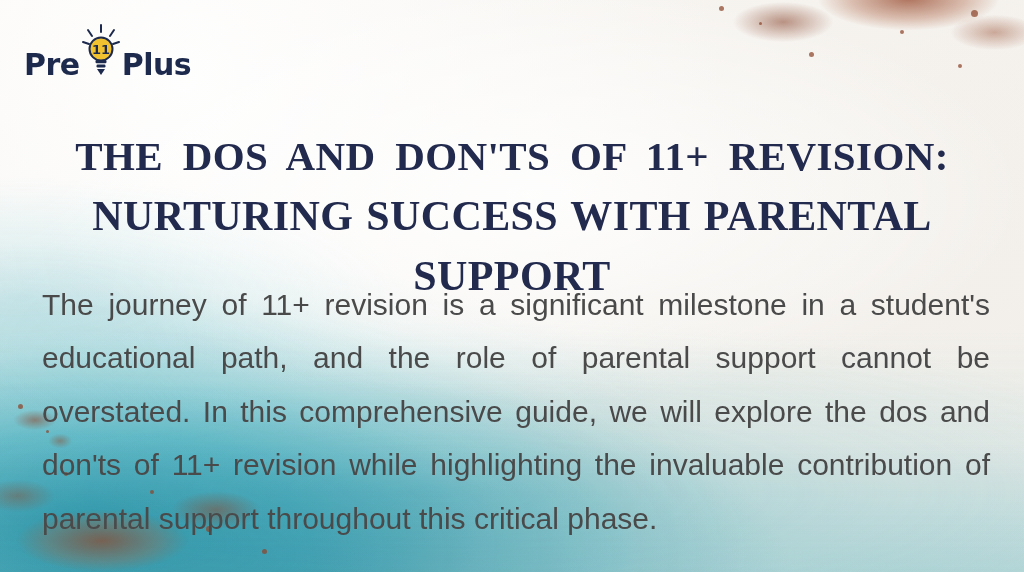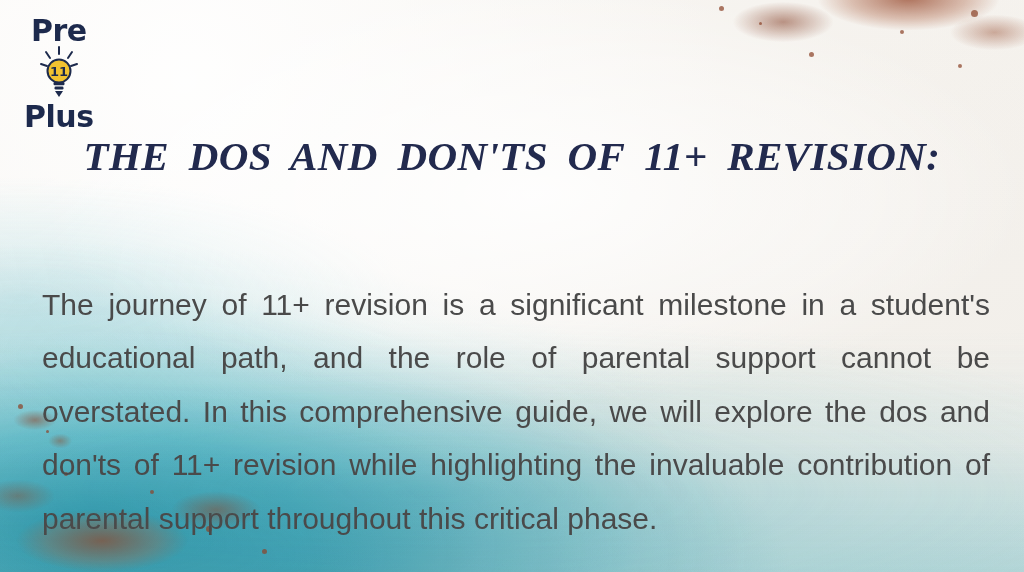--- a/index.html
+++ b/index.html
@@ -110,23 +110,22 @@
     position: relative;
     z-index: 5;
   }
 
   
   .logo {
     position: absolute;
     top: 16px;
     left: 24px;
     display: flex;
-    align-items: center;
+    align-items: flex-end;
     height: 64px;
-    flex-direction: column;
   }
   .logo-text {
     font-family: "DejaVu Sans", sans-serif;
     font-weight: bold;
     font-size: 30px;
     letter-spacing: -0.5px;
     color: #1d2a4d;
     line-height: 1;
   }
   .logo-bulb {
@@ -138,21 +137,20 @@
   .logo-bulb svg { display: block; }
 
   
   .headline {
     position: absolute;
     top: 100px;
     left: 0;
     width: 1024px;
     text-align: center;
     font-family: "Liberation Serif", "DejaVu Serif", serif;
-    font-style: italic;
     font-weight: bold;
     color: #222a4e;
     font-size: 41px;
     line-height: 1.43;
     letter-spacing: 0.4px;
     padding: 0 30px;
     box-sizing: border-box;
   }
   .headline .line1 {
     display: block;
@@ -227,18 +225,19 @@
           <rect x="15.5" y="40.5" width="9" height="3" rx="1.2" fill="#1d2a4d"></rect>
           <path d="M16 45 L24 45 L20 51 Z" fill="#1d2a4d"></path>
           <text x="20" y="30" text-anchor="middle" font-family="DejaVu Sans, sans-serif" font-size="13" font-weight="bold" fill="#1d2a4d">11</text>
         </svg>
       </span>
       <span class="logo-text">Plus</span>
     </div>
 
     <h1 class="headline">
       <span class="line1">THE DOS AND DON'TS OF 11+ REVISION:</span>
+      <span class="line2">NURTURING SUCCESS WITH PARENTAL SUPPORT</span>
     </h1>
 
     <p class="body-copy">The journey of 11+ revision is a significant milestone in a student's educational path, and the role of parental support cannot be overstated. In this comprehensive guide, we will explore the dos and don'ts of 11+ revision while highlighting the invaluable contribution of parental support throughout this critical phase.</p>
 
   </div>
 </div>
 
 </body></html>

